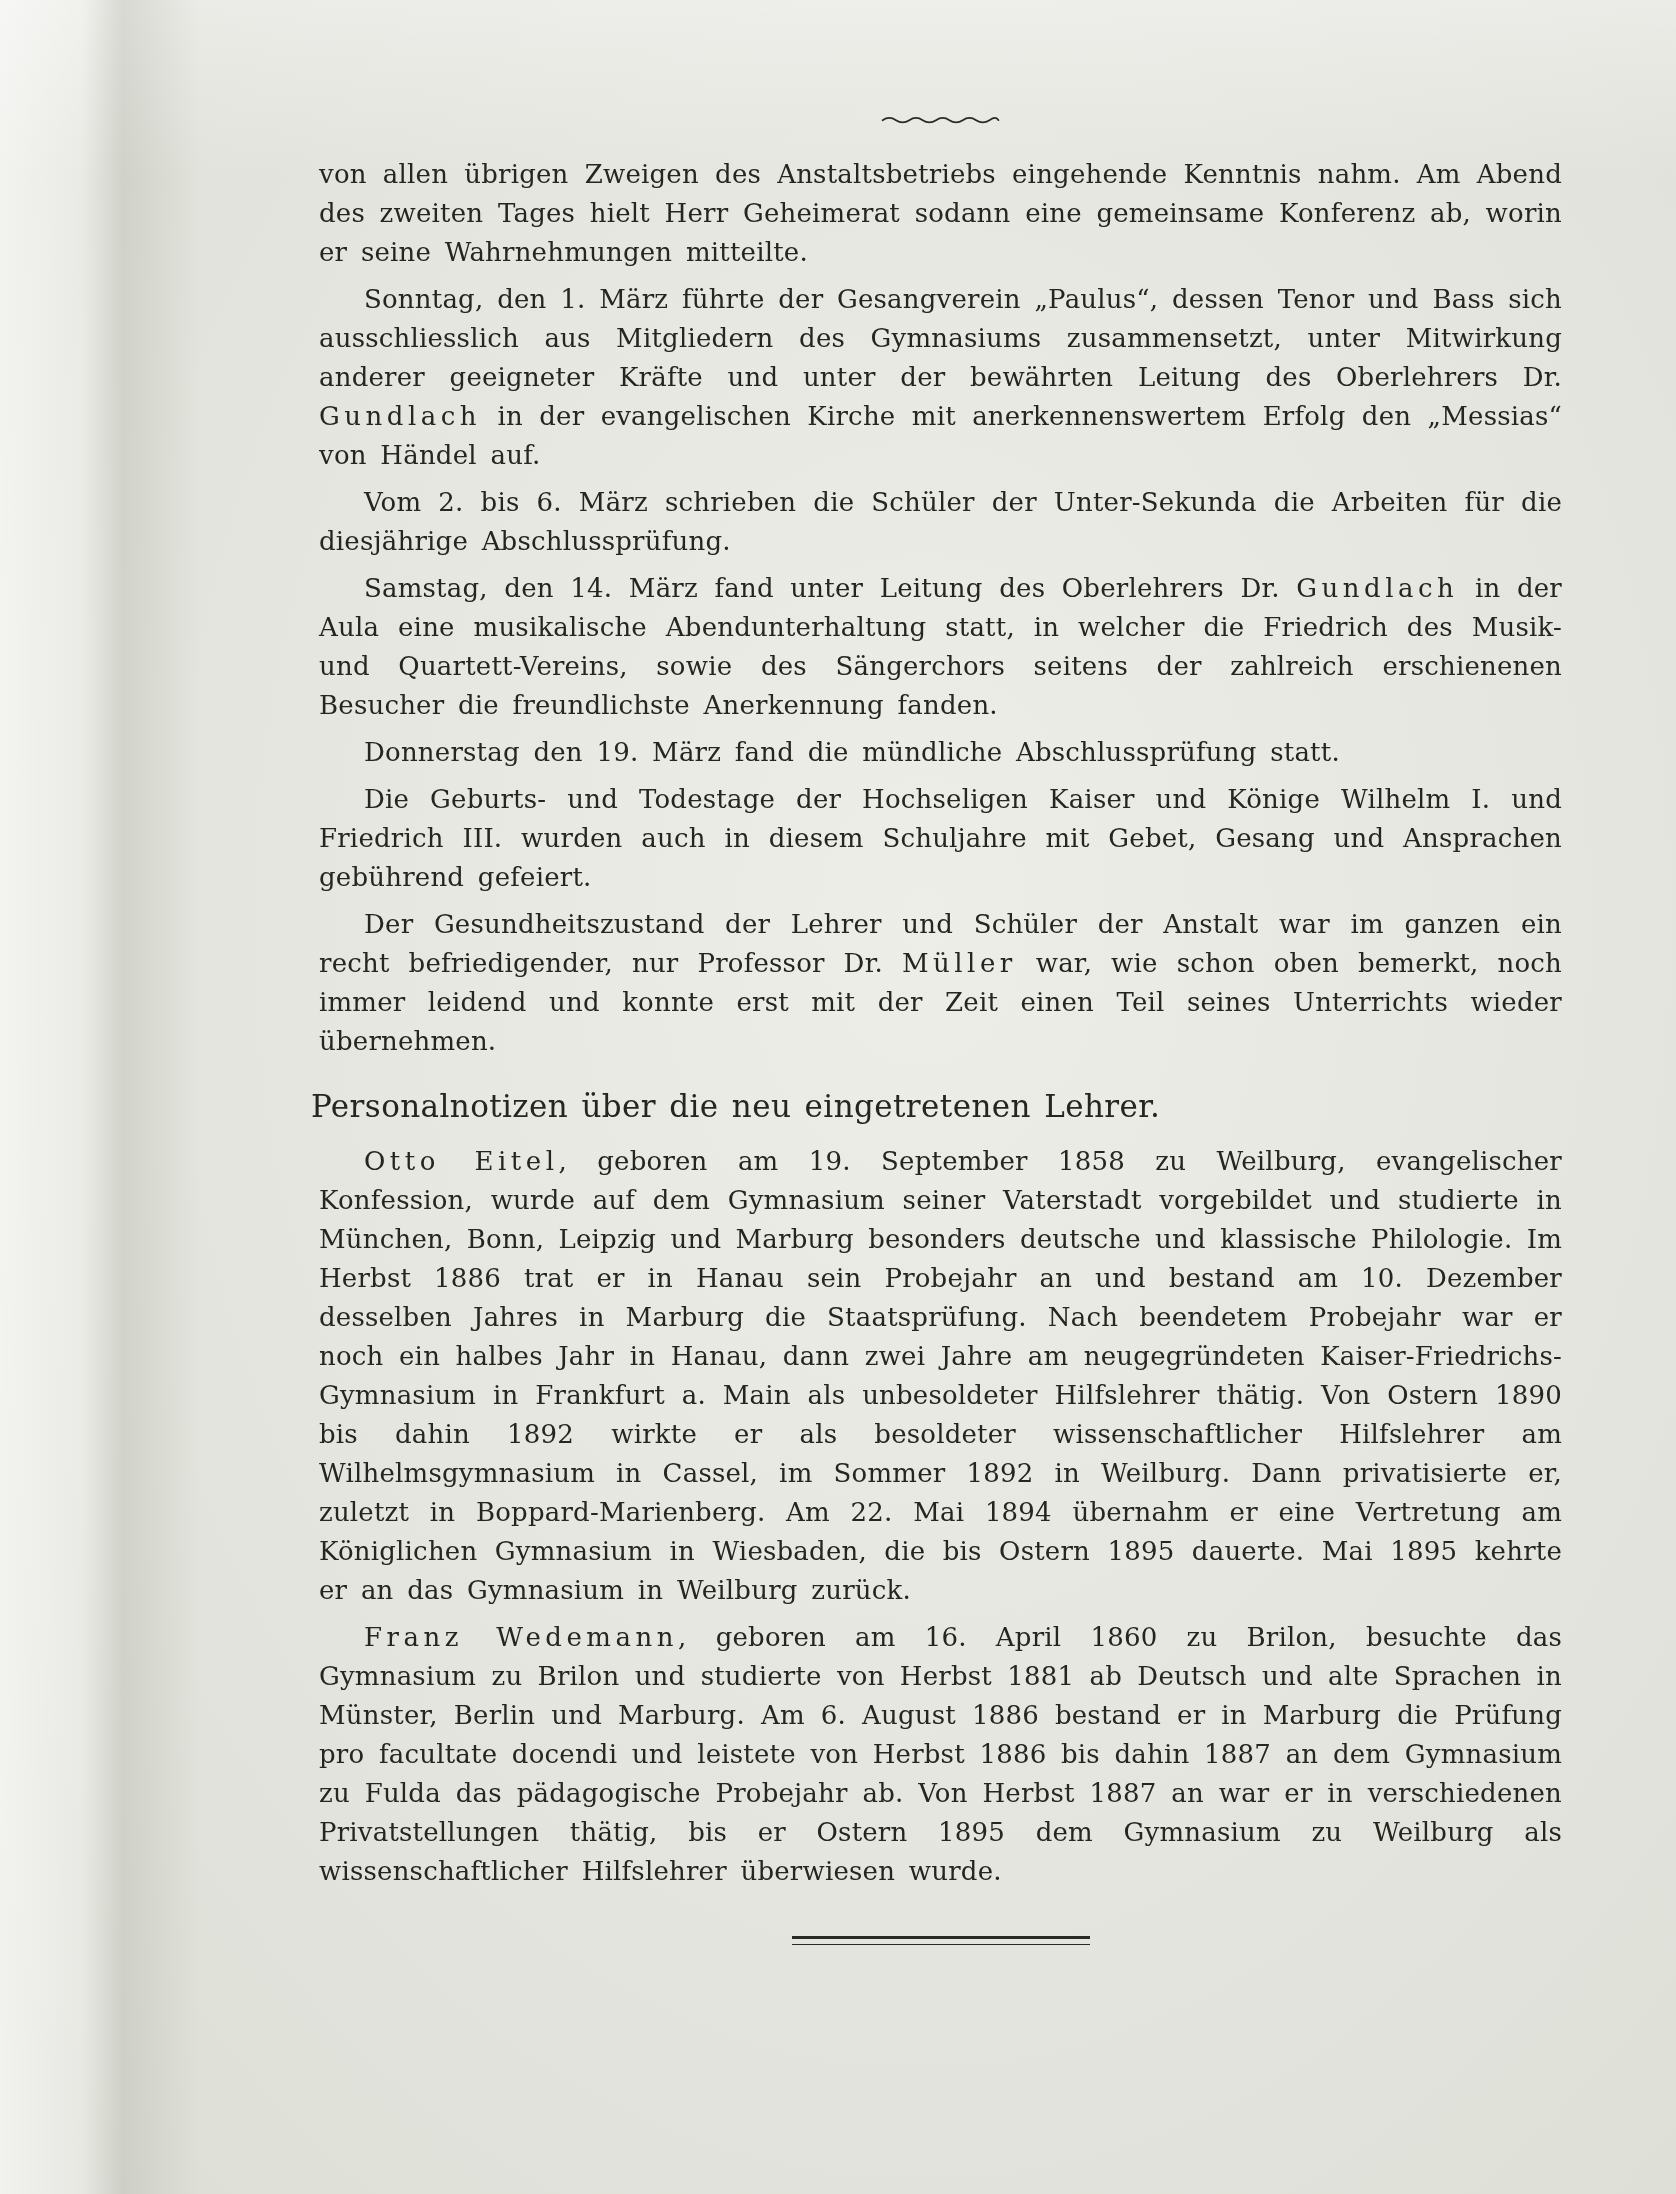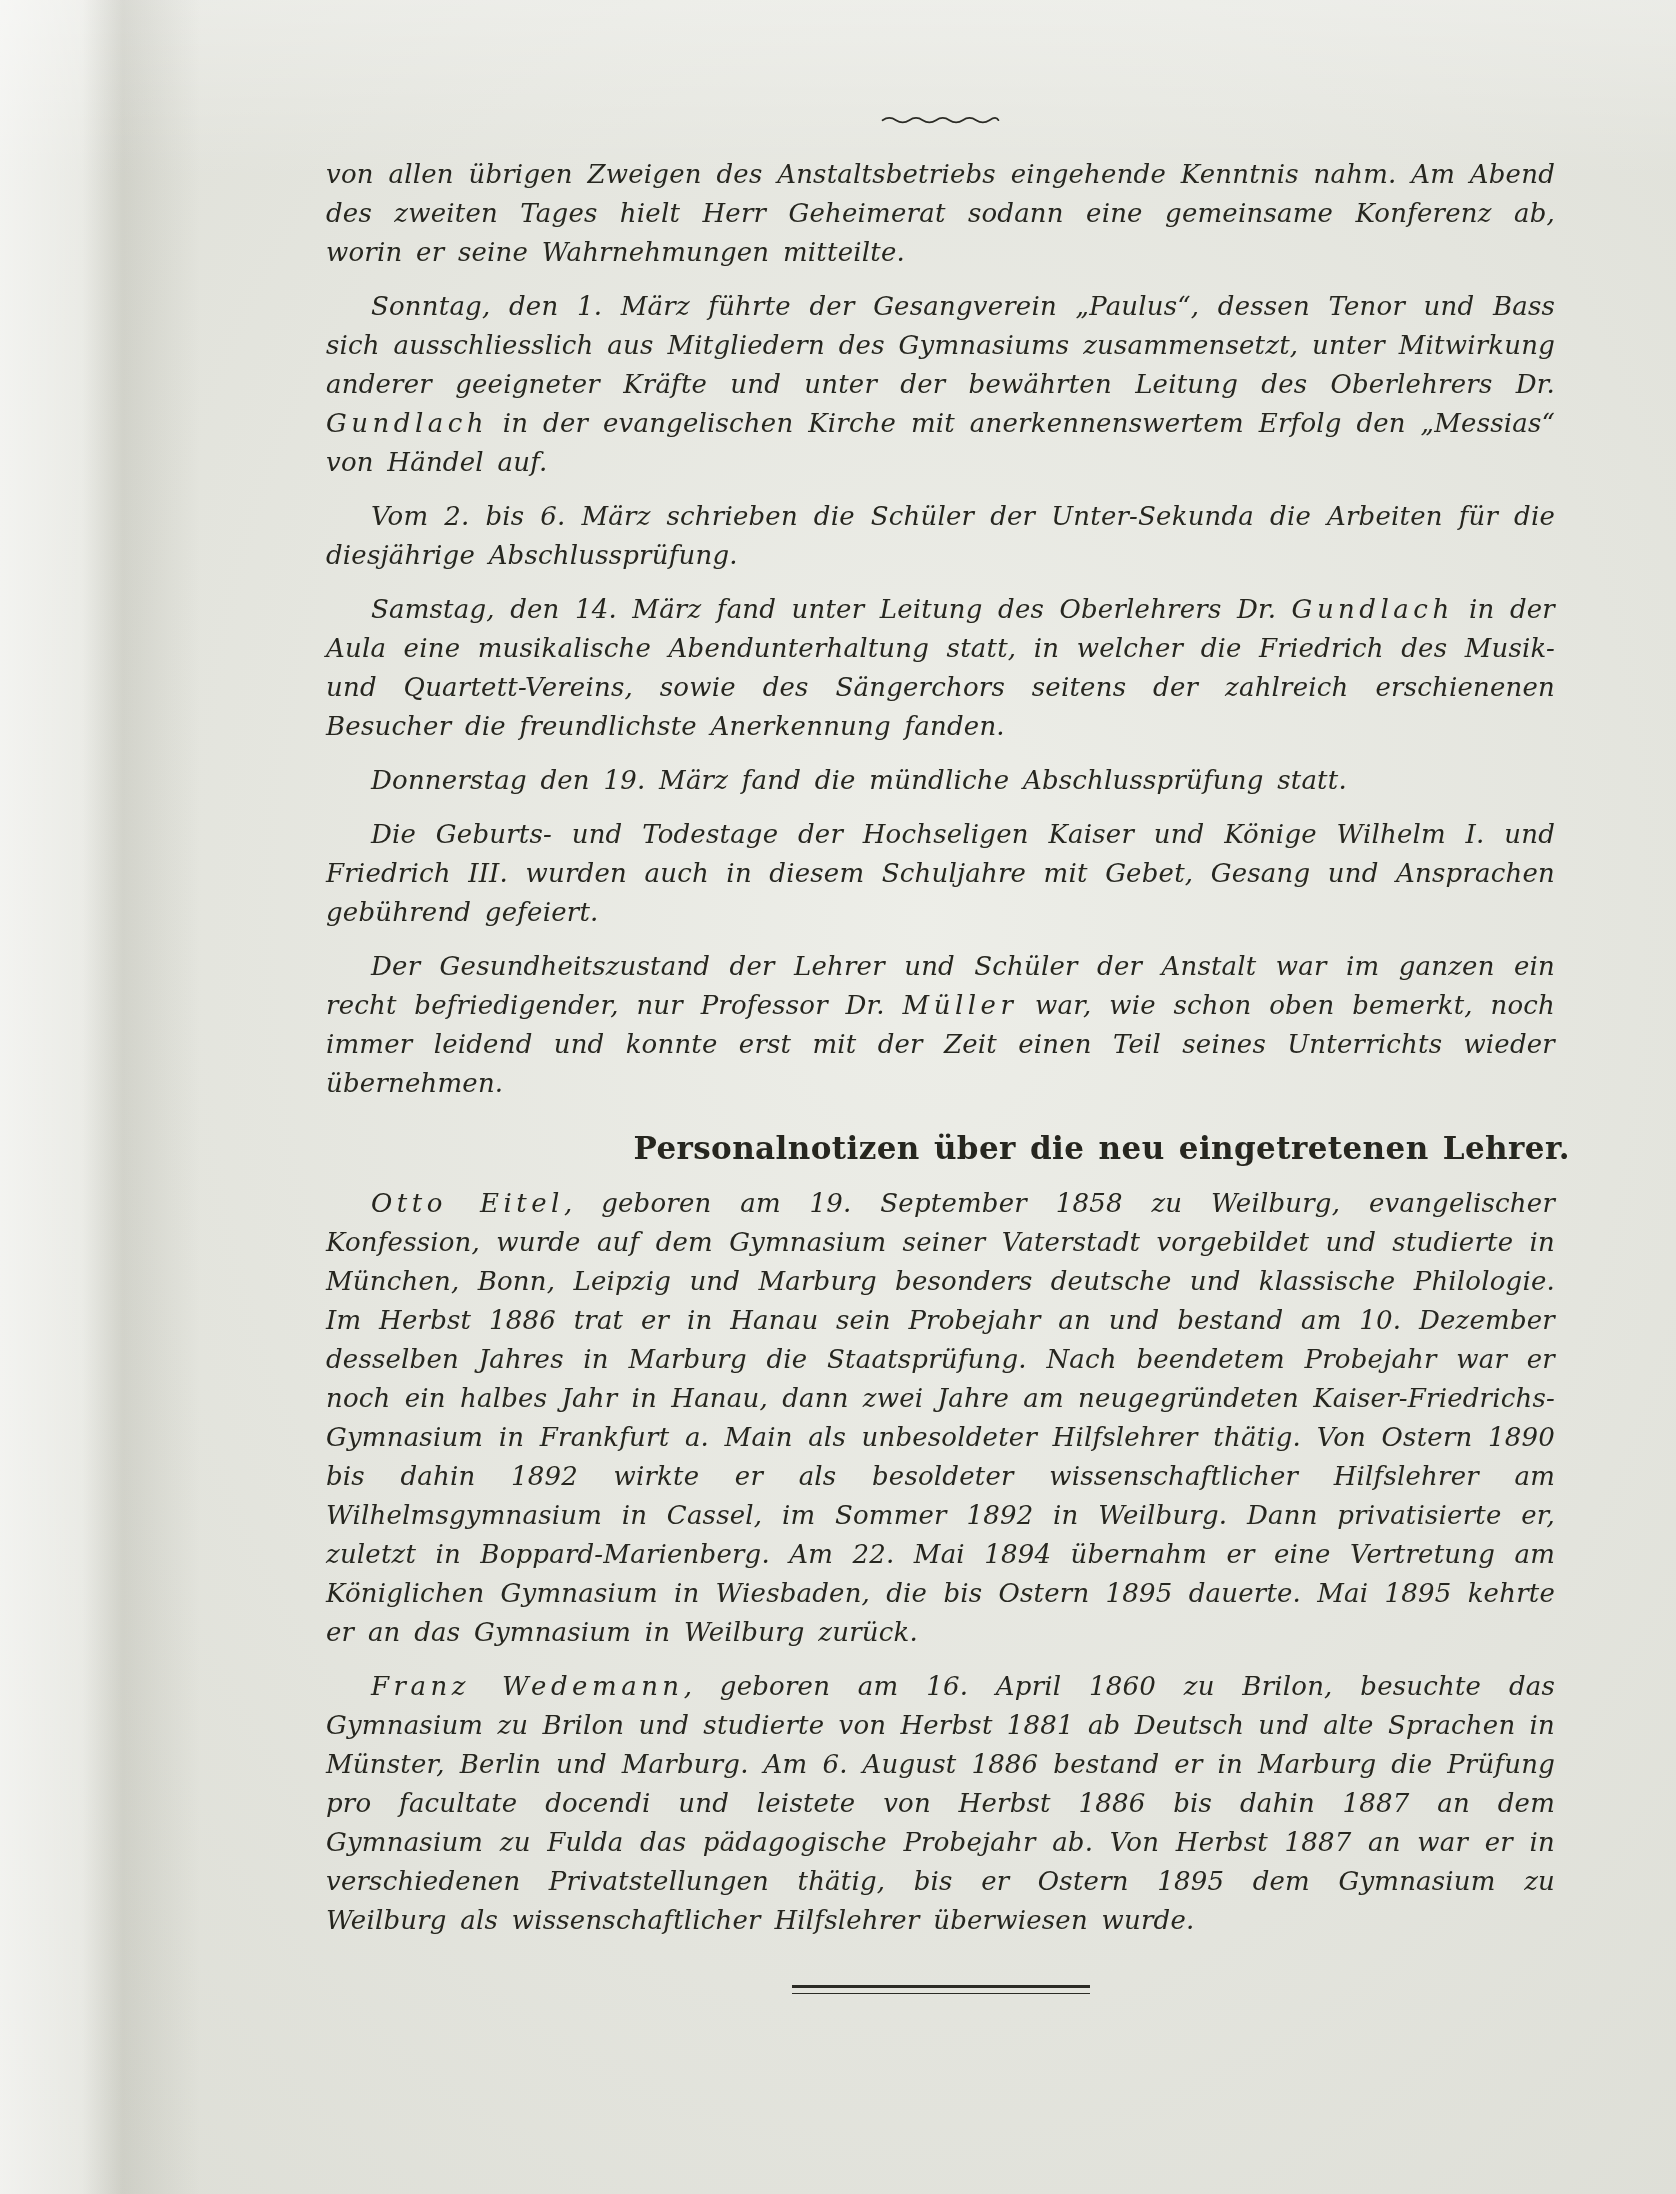--- a/index.html
+++ b/index.html
@@ -37,30 +37,29 @@
     margin: 3px auto 0 auto;
   }
   .text-block {
     font-size: 26px;
     line-height: 39px;
     text-align: justify;
     letter-spacing: 0.2px;
     word-spacing: 5.2px;
   }
   .text-block p {
-    margin: 15px;
-    font-style: italic;
+    margin: 8px;
   }
   .text-block p.indent {
     text-indent: 45px;
   }
   .heading {
     font-size: 31px;
-    font-weight: bold;
-    text-align: right;
+    font-weight: normal;
+    text-align: left;
     letter-spacing: 0.4px;
     word-spacing: 3px;
     margin: 25px 0 15px 0;
     line-height: 1.3;
   }
   .sperr {
     letter-spacing: 4.5px;
   }
   .end-rule {
     width: 298px;

